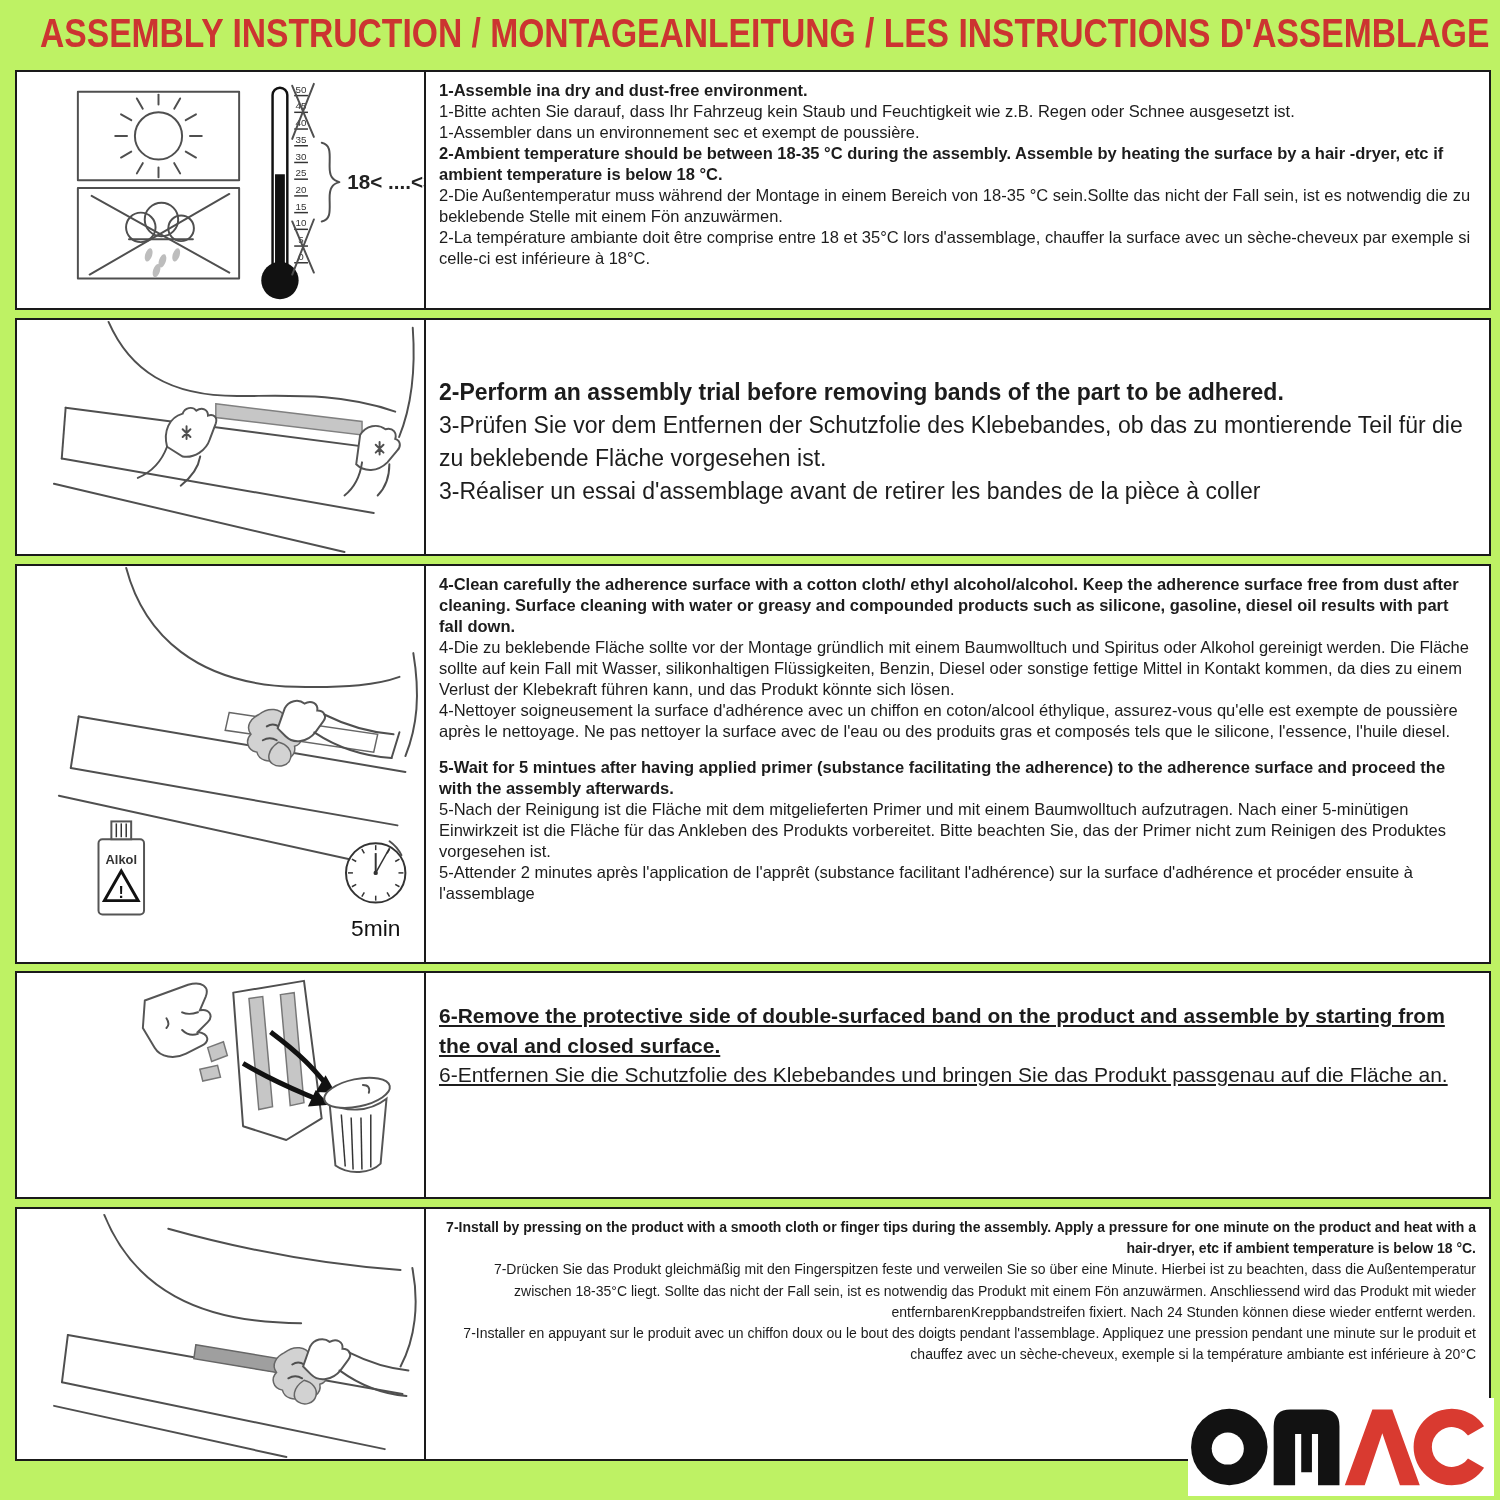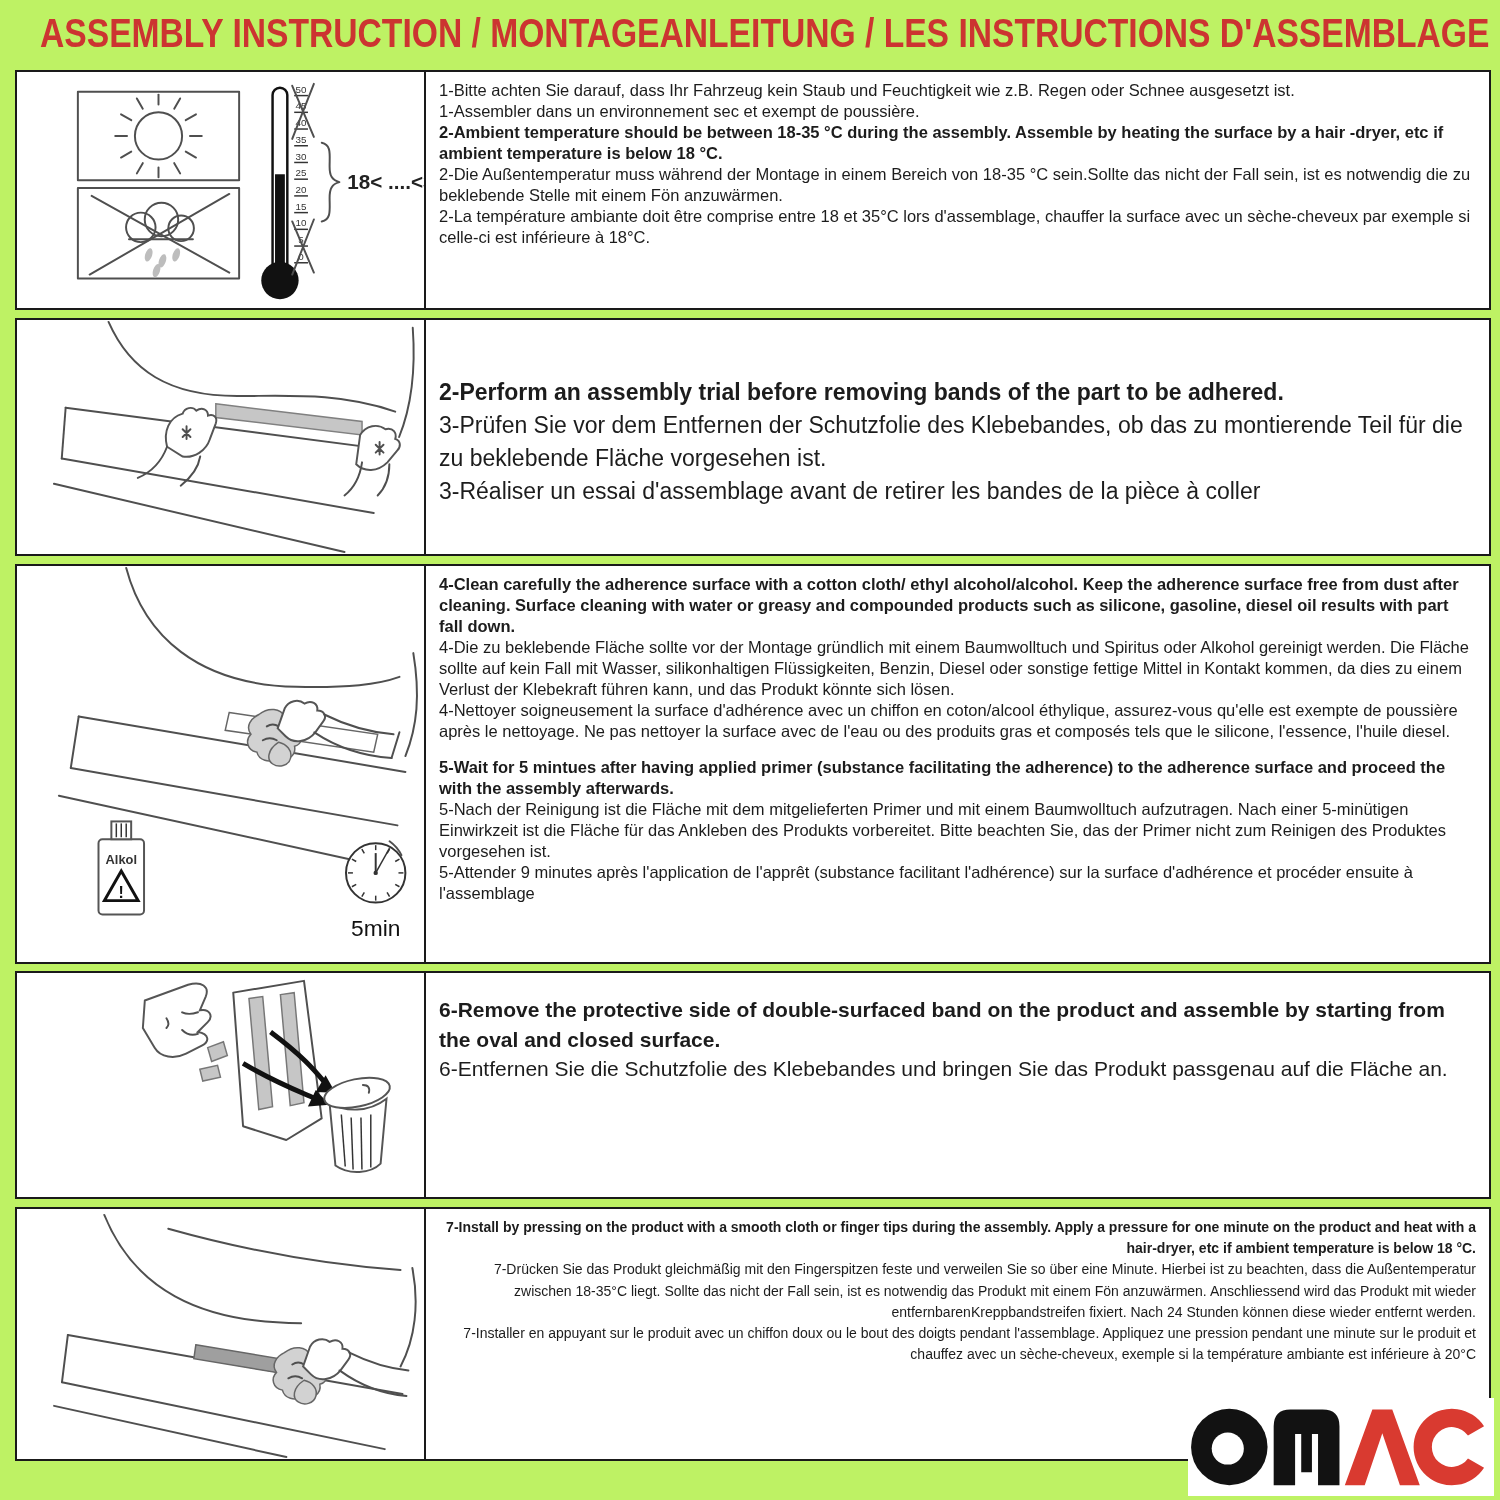--- a/index.html
+++ b/index.html
@@ -16,21 +16,21 @@
   .r3{top:564px;height:400px;}
   .r4{top:971px;height:228px;}
   .r5{top:1207px;height:254px;}
   .t{margin:0;font-size:16.5px;line-height:21px;}
   .b{font-weight:bold;}
   .g22{}
   .g16{margin-top:15px;}
   .big .t{font-size:23px;line-height:33px;}
   .big{padding-top:56px;}
   .mid .t{font-size:21px;line-height:29.5px;}
-  .mid{padding-top:22px;}
+  .mid{padding-top:28px;text-decoration:underline;}
   .s7 .t{font-size:14px;line-height:21.2px;text-align:right;}
   svg{display:block;width:100%;height:100%;}
   .ln{fill:none;stroke:#4f4f4f;stroke-width:2;stroke-linecap:round;stroke-linejoin:round;}
   .tn{fill:none;stroke:#333;stroke-width:1.5;}
   .logo{position:absolute;left:1188px;top:1398px;width:306px;height:98px;background:#fff;}
   .logo svg{width:100%;height:100%;}
 </style>
 </head>
 <body>
 
@@ -99,20 +99,21 @@
         <line x1="268" y1="12" x2="246" y2="68" class="ln"></line>
         <line x1="246" y1="152" x2="268" y2="204" class="ln"></line>
         <line x1="268" y1="150" x2="246" y2="206" class="ln"></line>
         <path d="M276,72 C286,74 284,84 284,96 C284,105 286,110 294,112 C286,114 284,119 284,128 C284,140 286,150 276,152" class="ln" stroke-width="2.5"></path>
         <text x="302" y="119" font-size="21" font-weight="bold" fill="#222">18&lt; ....&lt;35 C</text>
       </g>
     </svg>
   </div>
 
   <div class="box txtbox r1">
+    <p class="t b">1-Assemble ina dry and dust-free environment.</p>
     <p class="t">1-Bitte achten Sie darauf, dass Ihr Fahrzeug kein Staub und Feuchtigkeit wie z.B. Regen oder Schnee ausgesetzt ist.</p>
     <p class="t">1-Assembler dans un environnement sec et exempt de poussière.</p>
     <p class="t b g22">2-Ambient temperature should be between 18-35 °C  during the assembly. Assemble by heating the surface by a hair -dryer, etc if ambient temperature is below 18 °C.</p>
     <p class="t">2-Die Außentemperatur muss während der Montage in einem Bereich von 18-35 °C  sein.Sollte das nicht der Fall sein, ist es notwendig die zu beklebende Stelle mit einem Fön anzuwärmen.</p>
     <p class="t">2-La température ambiante doit être comprise entre 18 et 35°C lors d'assemblage, chauffer la surface avec un sèche-cheveux par exemple si celle-ci est inférieure à 18°C.</p>
   </div>
 
   <div class="box fig r2">
     <svg viewBox="0 0 400 240">
       <path class="ln" d="M58,2 C80,52 120,78 190,78 C240,78 295,74 352,94"></path>
@@ -193,21 +194,21 @@
       </g>
     </svg>
   </div>
 
   <div class="box txtbox r3">
     <p class="t b">4-Clean carefully the adherence surface with a cotton cloth/ ethyl alcohol/alcohol. Keep the adherence surface free from dust after cleaning. Surface cleaning with water or greasy and compounded products such as silicone, gasoline, diesel oil results with part fall down.</p>
     <p class="t">4-Die zu beklebende Fläche sollte vor der Montage gründlich mit einem Baumwolltuch und Spiritus oder Alkohol gereinigt werden. Die Fläche sollte auf kein Fall mit Wasser, silikonhaltigen Flüssigkeiten, Benzin, Diesel oder sonstige fettige Mittel in Kontakt kommen, da dies zu einem Verlust der Klebekraft führen kann, und das Produkt könnte sich lösen.</p>
     <p class="t">4-Nettoyer soigneusement la surface d'adhérence avec un chiffon en coton/alcool éthylique, assurez-vous qu'elle est exempte de poussière après le nettoyage. Ne pas nettoyer la surface avec de l'eau ou des produits gras et composés tels que le silicone, l'essence, l'huile diesel.</p>
     <p class="t b g16">5-Wait for 5 mintues after having applied primer (substance facilitating the adherence) to the adherence surface and proceed the with the assembly afterwards.</p>
     <p class="t">5-Nach der Reinigung ist die Fläche mit dem mitgelieferten Primer und mit einem Baumwolltuch aufzutragen. Nach einer 5-minütigen Einwirkzeit ist die Fläche für das Ankleben des Produkts vorbereitet. Bitte beachten Sie, das der Primer nicht zum Reinigen des Produktes vorgesehen ist.</p>
-    <p class="t">5-Attender 9 minutes après l'application de l'apprêt (substance facilitant l'adhérence) sur la surface d'adhérence et procéder ensuite à l'assemblage</p>
+    <p class="t">5-Attender 2 minutes après l'application de l'apprêt (substance facilitant l'adhérence) sur la surface d'adhérence et procéder ensuite à l'assemblage</p>
   </div>
 
   <div class="box fig r4">
     <svg viewBox="0 0 400 228">
       <g>
         <path fill="#fff" stroke="#555" stroke-width="2" d="M96,28 L140,12 C154,8 162,14 158,24 l-6,14 c10,-2 14,6 8,12 l-10,10 c12,2 12,10 4,14 l-16,8 c-12,6 -26,4 -32,-6 l-12,-20 z"></path>
         <path class="ln" d="M150,40 c-6,2 -12,2 -16,0 M150,62 c-6,2 -12,0 -16,-4"></path>
         <path class="ln" d="M118,46 q4,6 0,10"></path>
       </g>
       <path class="ln" d="M186,20 L258,8 L276,148 L240,170 L196,156 Z"></path>

